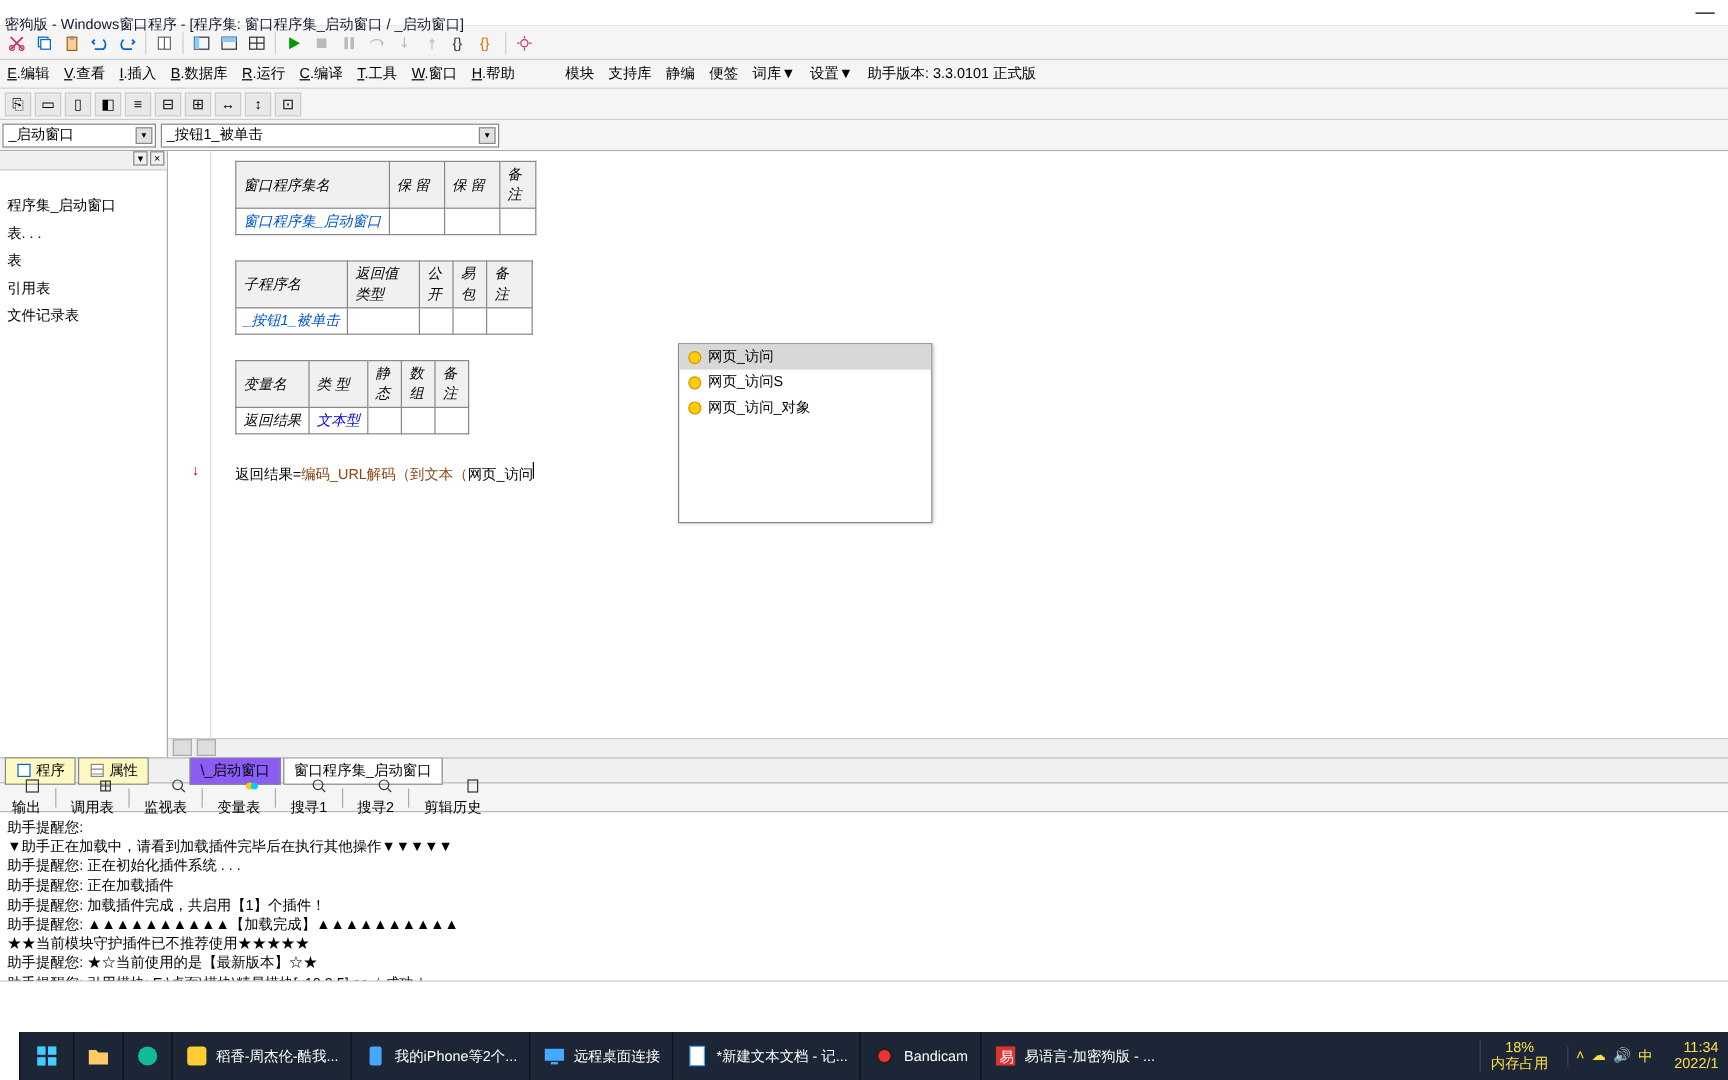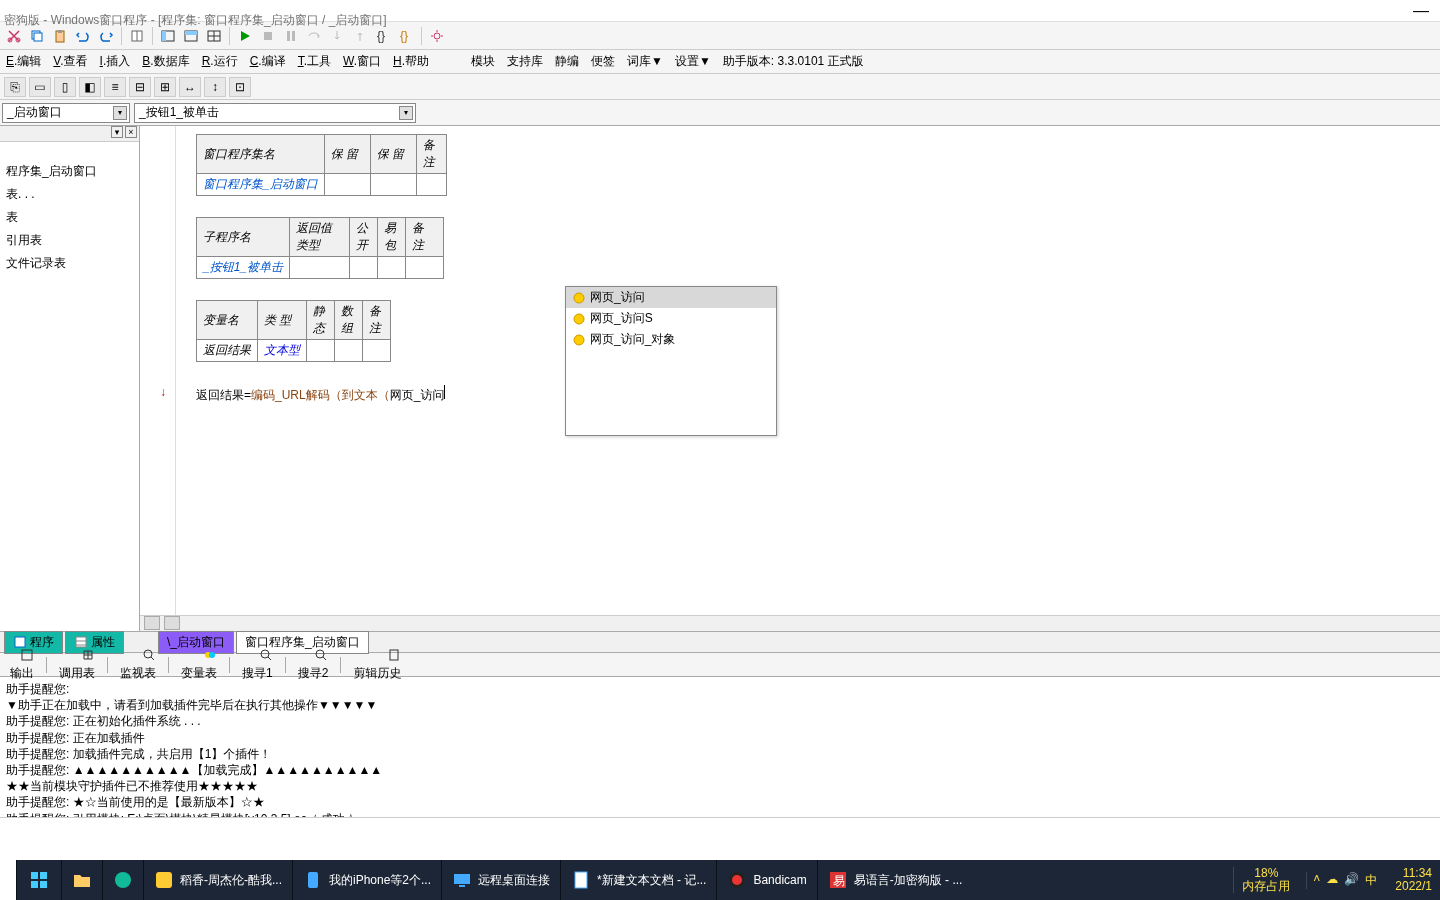--- a/index.html
+++ b/index.html
@@ -1,19 +1,19 @@
 <!DOCTYPE html>
 <html><head>
 <meta charset="utf-8">
 <style>
 * { margin: 0; padding: 0; box-sizing: border-box; font-family: "Microsoft YaHei", SimSun, sans-serif; font-size: 12px; }
 body { background: #fff; overflow: hidden; width: 1440px; height: 900px; }
 
 .titlebar { height: 22px; background: #fff; display: flex; align-items: center; padding: 0 4px; border-bottom: 1px solid #e0e0e0; }
-.titlebar .title { flex: 1; color: #737373; margin-top: 19px; }
+.titlebar .title { flex: 1; color: #0f172a; margin-top: 19px; }
 .titlebar .min { width: 30px; text-align: center; font-size: 16px; }
 
 .toolbar1 { height: 28px; background: #f5f5f5; border-bottom: 1px solid #ccc; display: flex; align-items: center; padding: 0 4px; gap: 3px; }
 .tb-btn { width: 20px; height: 20px; display: inline-flex; align-items: center; justify-content: center; cursor: pointer; }
 .tb-sep { width: 1px; height: 18px; background: #ccc; margin: 0 2px; }
 
 .menubar { height: 24px; background: #f5f5f5; border-bottom: 1px solid #ccc; display: flex; align-items: center; padding: 0 6px; gap: 12px; }
 .menu-item { cursor: pointer; }
 .menu-item u { text-decoration: underline; }
 
@@ -49,21 +49,21 @@
 
 .autocomplete { position: absolute; left: 425px; top: 160px; width: 212px; height: 150px; background: #fff; border: 1px solid #888; box-shadow: 1px 1px 3px rgba(0,0,0,0.2); }
 .ac-item { padding: 2px 6px; display: flex; align-items: center; gap: 4px; cursor: pointer; }
 .ac-item.sel { background: #d8d8d8; }
 .ac-icon { width: 14px; height: 14px; display: inline-block; }
 
 .hscroll { height: 16px; background: #f0f0f0; border-top: 1px solid #ccc; display: flex; }
 .hscroll .sb { width: 16px; height: 14px; background: #ddd; border: 1px solid #aaa; margin-left: 4px; }
 
 .bot-tabs1 { height: 22px; border-top: 1px solid #aaa; border-bottom: 1px solid #aaa; display: flex; align-items: center; padding: 0 4px; gap: 2px; background: #f0f0f0; }
-.tab1 { padding: 2px 8px; border: 1px solid #888; background: #14b8a6; cursor: pointer; display: flex; align-items: center; gap: 3px; }
+.tab1 { padding: 2px 8px; border: 1px solid #888; background: #fef9c3; cursor: pointer; display: flex; align-items: center; gap: 3px; }
 .tab-ed { padding: 2px 8px; border: 1px solid #888; background: #8b5cf6; cursor: pointer; }
 .tab-ed.active { background: #fff; }
 
 .bot-tabs2 { height: 24px; border-bottom: 1px solid #aaa; display: flex; align-items: center; padding: 0 4px; gap: 6px; background: #f5f5f5; }
 .tab2 { padding: 2px 6px; cursor: pointer; display: flex; align-items: flex-end; gap: 3px; flex-direction: column; }
 .t2-sep { width: 1px; height: 16px; background: #aaa; }
 
 .output { height: 140px; background: #fff; padding: 4px 6px; overflow: hidden; font-family: SimSun, monospace; line-height: 1.35; }
 .output div { white-space: nowrap; }
 

